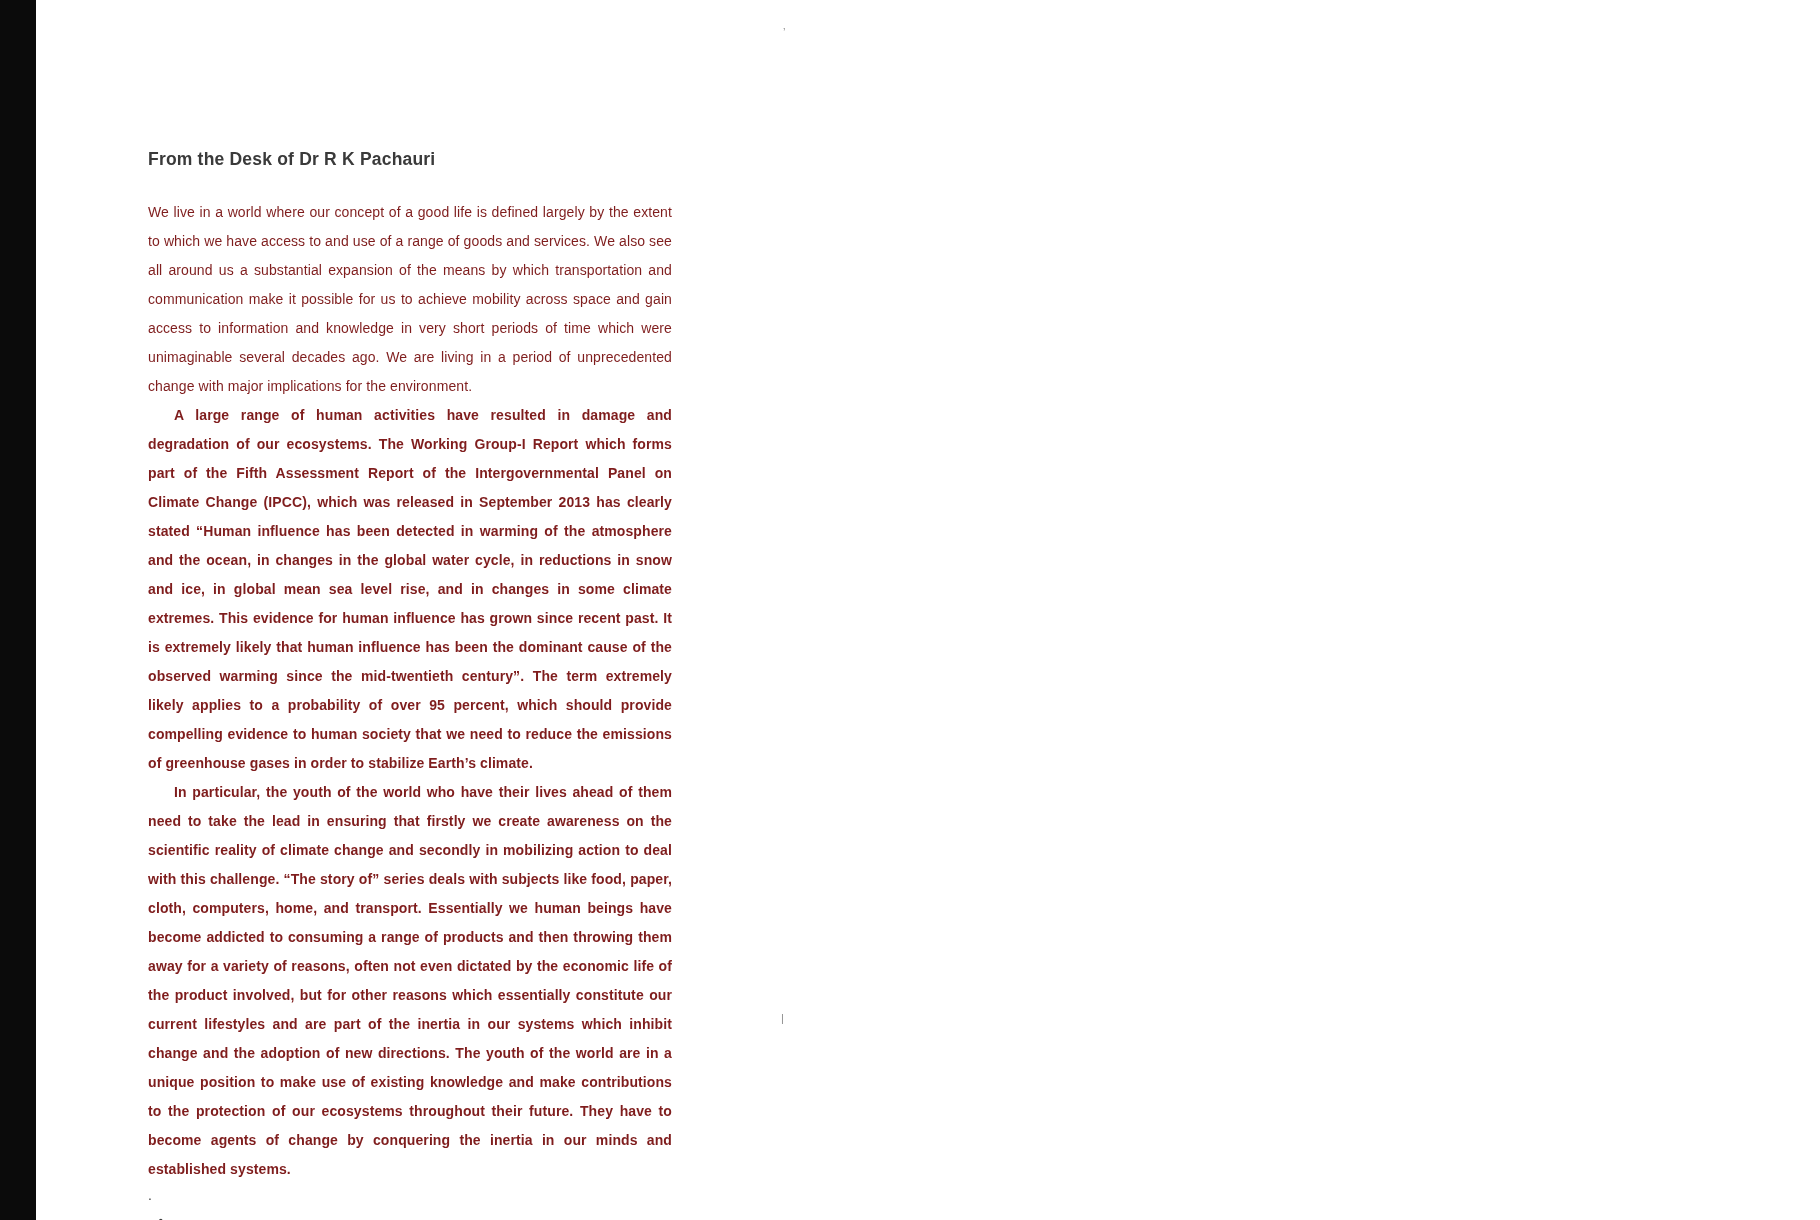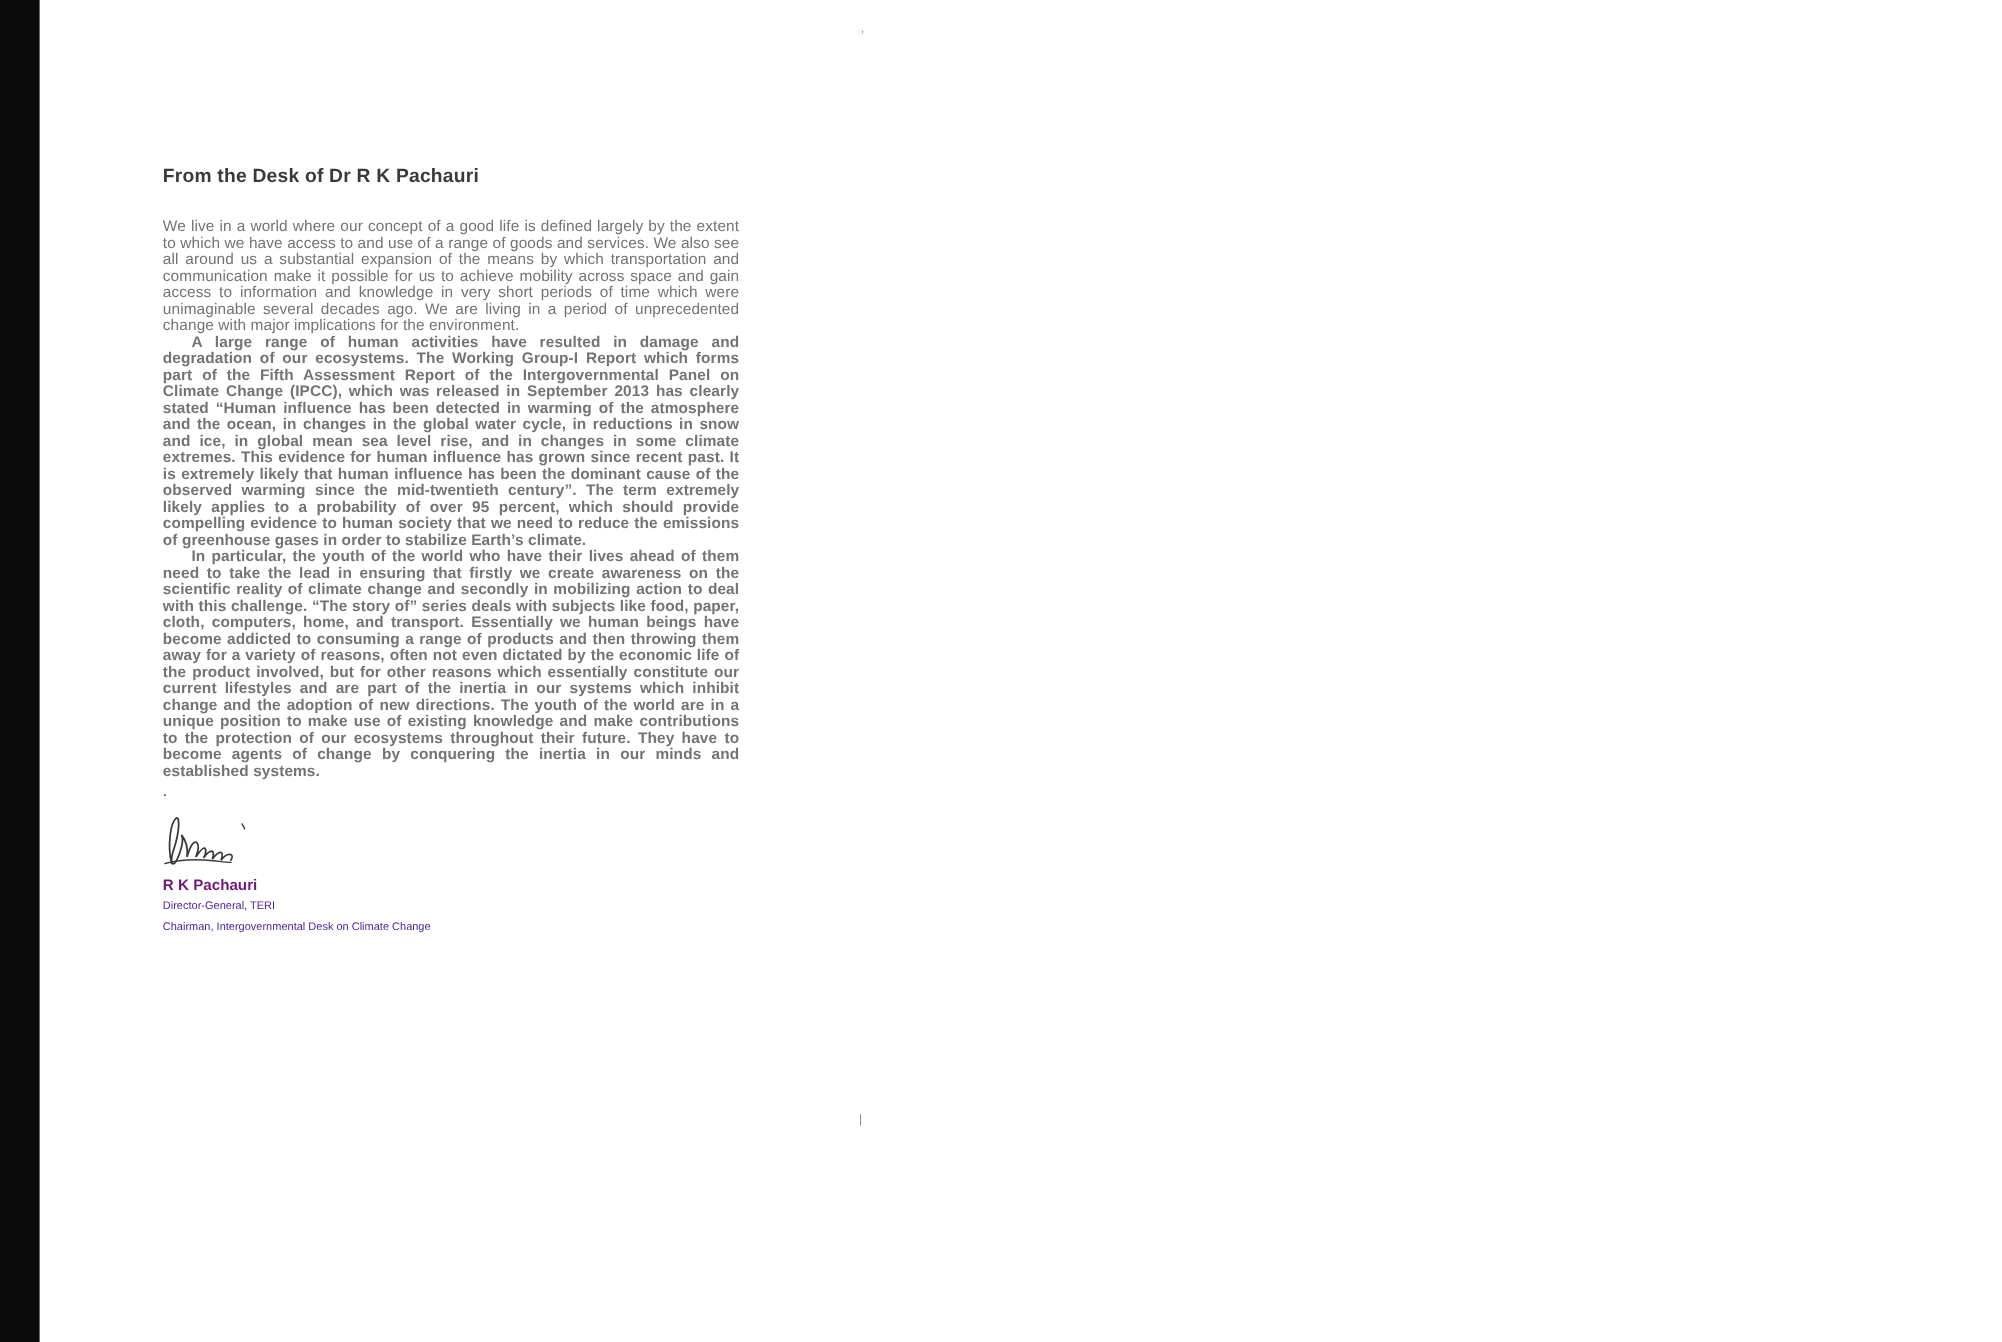--- a/index.html
+++ b/index.html
@@ -35,23 +35,23 @@
   }
   .page-title {
     font-size: 17.5px;
     font-weight: bold;
     color: #3a3a3a;
     margin: 0 0 28px 0;
     letter-spacing: 0.2px;
   }
   .para {
     font-size: 14px;
-    line-height: 15px;
+    line-height: 29px;
     text-align: justify;
-    color: #737373;
+    color: #7f1d1d;
     margin: 0;
     letter-spacing: 0.1px;
   }
   .para.indent {
     text-indent: 26px;
     font-weight: bold;
   }
   .trailing-dot {
     font-size: 14px;
     line-height: 20px;

